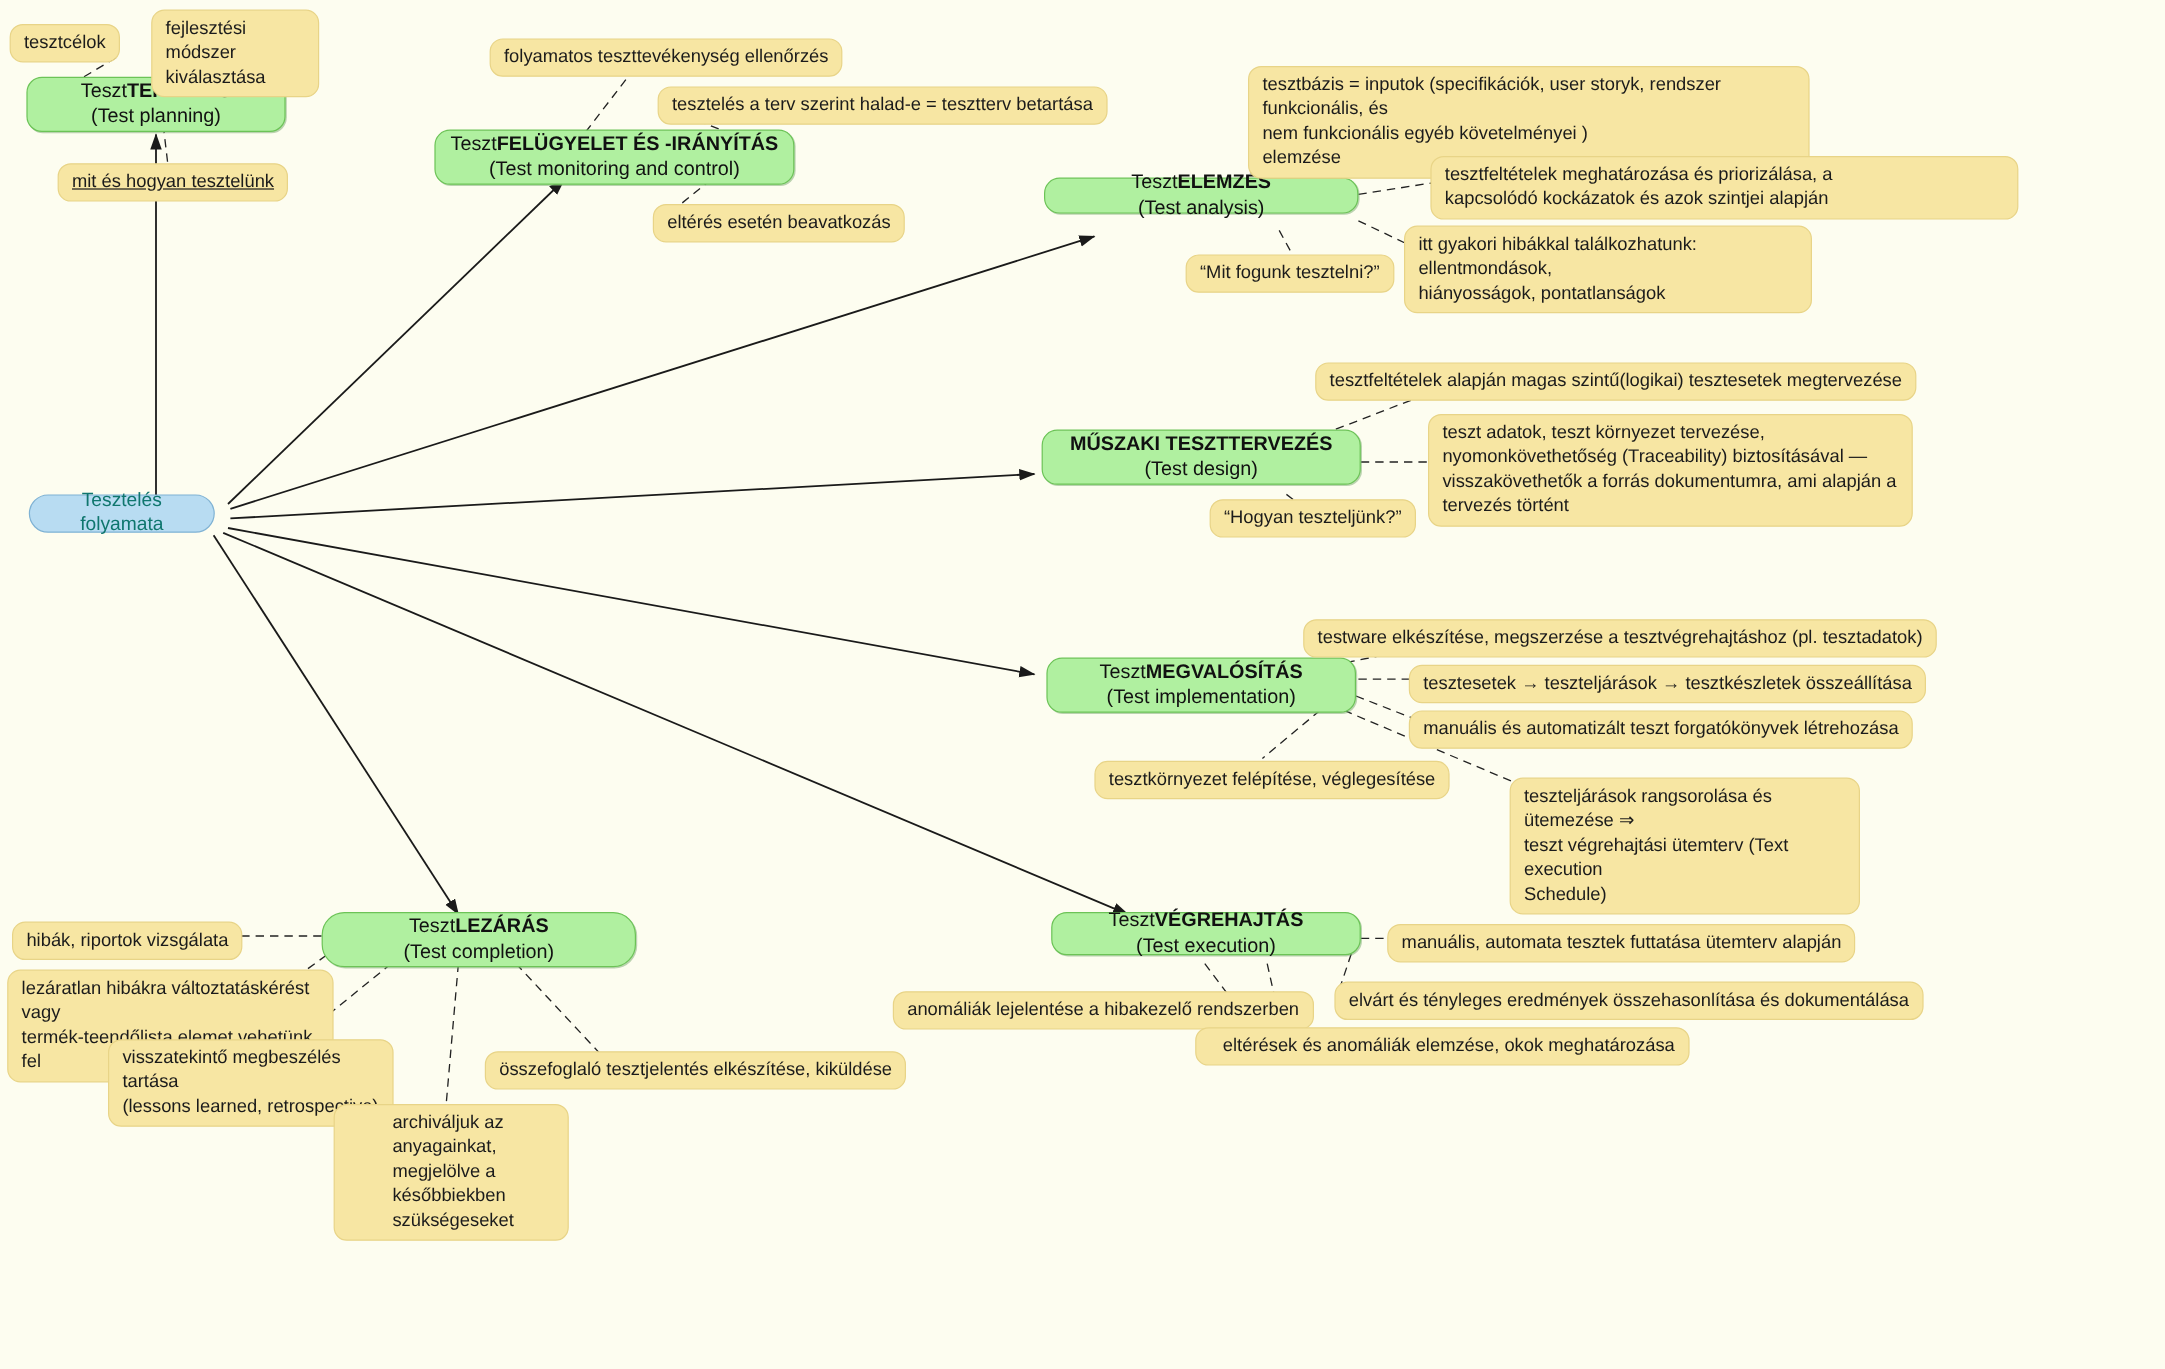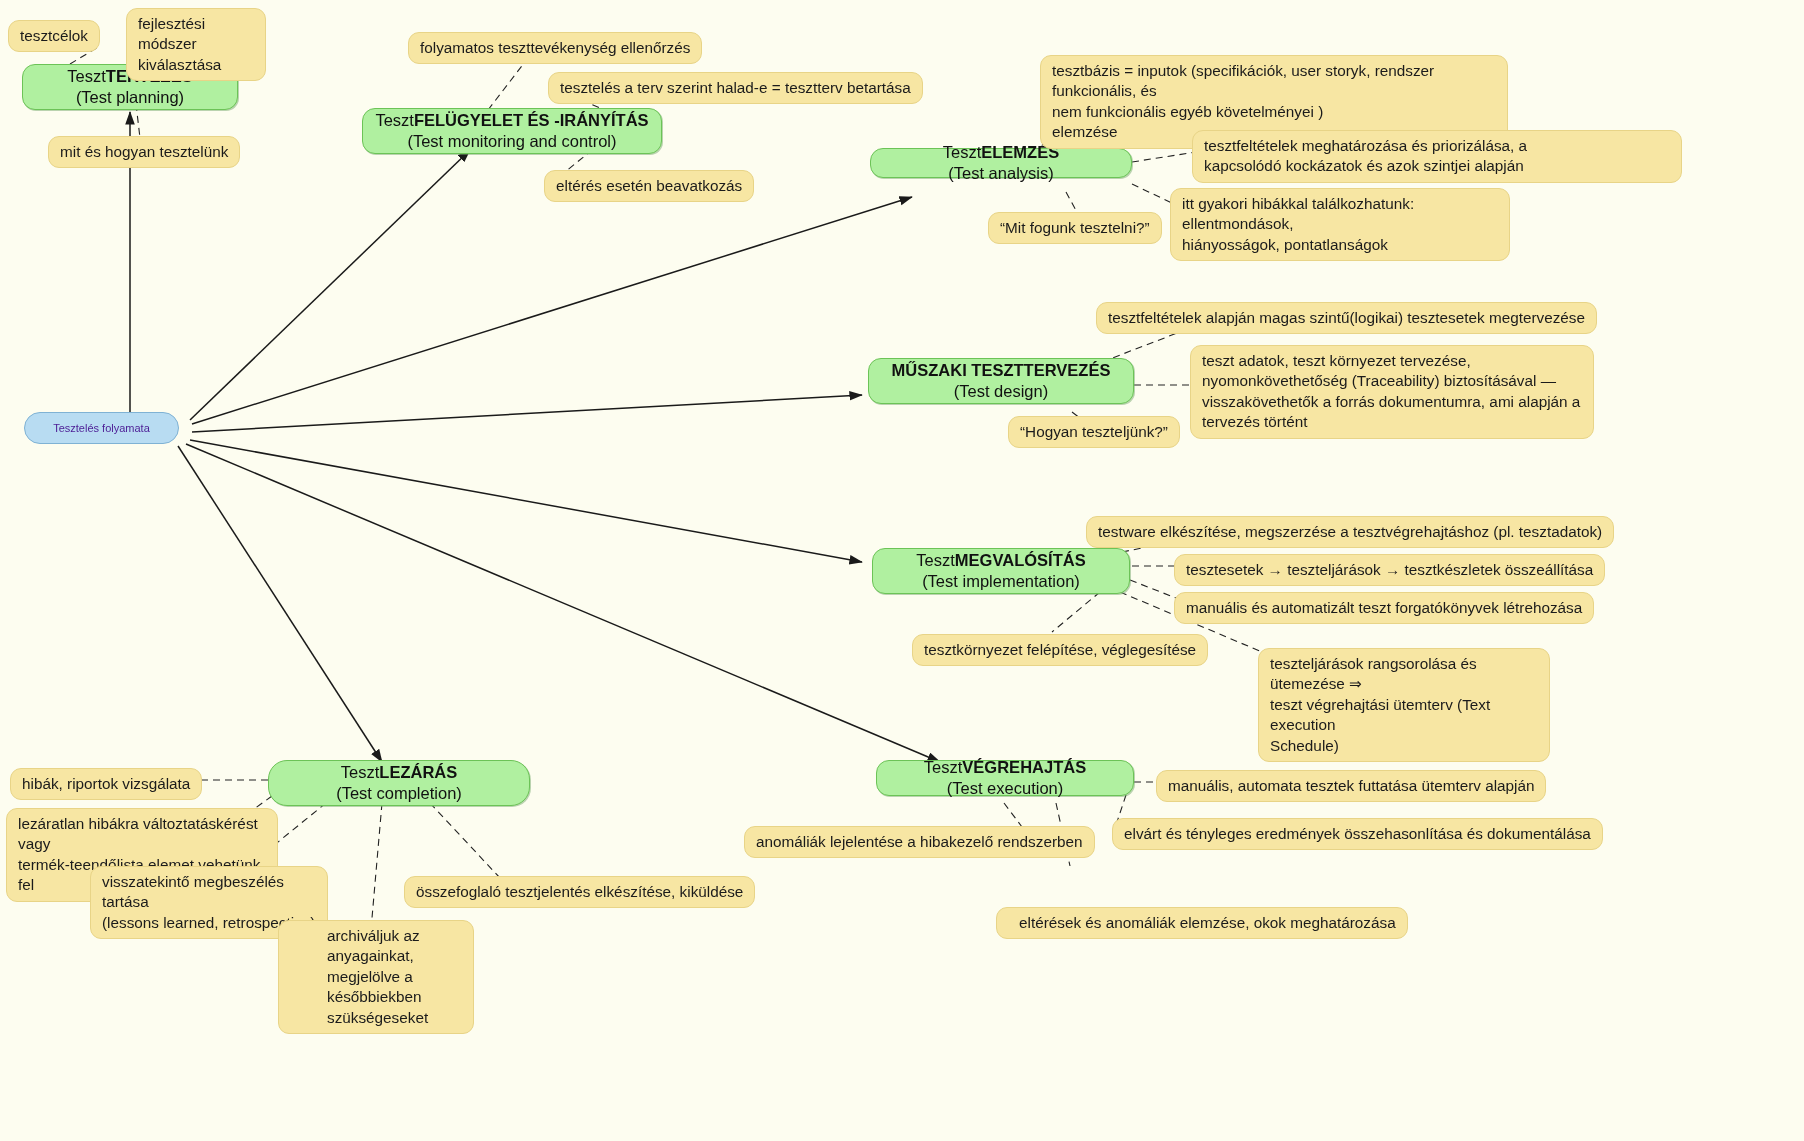--- a/index.html
+++ b/index.html
@@ -20,22 +20,22 @@
     align-items:center; justify-content:center;
     text-align:center;
     line-height:1.28;
   }
 
   
   .root {
     background:#b8dcf2;
     border:1.6px solid #7fb2d4;
     border-radius:16px;
-    color:#4c1d95;
-    font-size:11px;
+    color:#0f766e;
+    font-size:16px;
     padding:6px 14px;
     justify-content:center;
   }
 
   
   .phase {
     background:#b0f0a0;
     border:1.6px solid #6cc357;
     border-radius:13px;
     color:#111;
@@ -158,21 +158,21 @@
   </div>
 
   <div class="node phase" style="left:876px; top:760px; width:258px; height:36px;">
     <span class="l1"><span>Teszt</span><b>VÉGREHAJTÁS</b></span>
     <span class="l2">(Test execution)</span>
   </div>
 
   <div class="note" style="left:8px; top:20px;">tesztcélok</div>
   <div class="note" style="left:126px; top:8px; width:140px;">fejlesztési módszer
 kiválasztása</div>
-  <div class="note" style="left:48px; top:136px;">mit és hogyan tesztelünk</div>
+  <div class="note" style="left:48px; top:136px;text-decoration:underline;">mit és hogyan tesztelünk</div>
 
   <div class="note" style="left:408px; top:32px;">folyamatos teszttevékenység ellenőrzés</div>
   <div class="note" style="left:548px; top:72px;">tesztelés a terv szerint halad-e = tesztterv betartása</div>
   <div class="note" style="left:544px; top:170px;">eltérés esetén beavatkozás</div>
 
   <div class="note" style="left:1040px; top:55px; width:468px;">tesztbázis = inputok (specifikációk, user storyk, rendszer funkcionális, és
 nem funkcionális egyéb követelményei )
 elemzése</div>
   <div class="note" style="left:1192px; top:130px; width:490px;">tesztfeltételek meghatározása és priorizálása, a
 kapcsolódó kockázatok és azok szintjei alapján</div>
@@ -191,21 +191,21 @@
   <div class="note" style="left:1174px; top:554px;">tesztesetek → teszteljárások → tesztkészletek összeállítása</div>
   <div class="note" style="left:1174px; top:592px;">manuális és automatizált teszt forgatókönyvek létrehozása</div>
   <div class="note" style="left:912px; top:634px;">tesztkörnyezet felépítése, véglegesítése</div>
   <div class="note" style="left:1258px; top:648px; width:292px;">teszteljárások rangsorolása és ütemezése ⇒
 teszt végrehajtási ütemterv (Text execution
 Schedule)</div>
 
   <div class="note" style="left:1156px; top:770px;">manuális, automata tesztek futtatása ütemterv alapján</div>
   <div class="note" style="left:1112px; top:818px;">elvárt és tényleges eredmények összehasonlítása és dokumentálása</div>
   <div class="note" style="left:744px; top:826px;">anomáliák lejelentése a hibakezelő rendszerben</div>
-  <div class="note" style="left:996px; top:907px;padding-left:22px;">eltérések és anomáliák elemzése, okok meghatározása</div>
+  <div class="note" style="left:996px; top:856px;padding-left:22px;">eltérések és anomáliák elemzése, okok meghatározása</div>
 
   <div class="note" style="left:10px; top:768px;">hibák, riportok vizsgálata</div>
   <div class="note" style="left:6px; top:808px; width:272px;">lezáratlan hibákra változtatáskérést vagy
 termék-teendőlista elemet vehetünk fel</div>
   <div class="note" style="left:90px; top:866px; width:238px;">visszatekintő megbeszélés tartása
 (lessons learned, retrospective)</div>
   <div class="note" style="left:404px; top:876px;">összefoglaló tesztjelentés elkészítése, kiküldése</div>
   <div class="note" style="left:278px; top:920px; width:196px;padding-left:48px;">archiváljuk az anyagainkat,
 megjelölve a későbbiekben
 szükségeseket</div>

